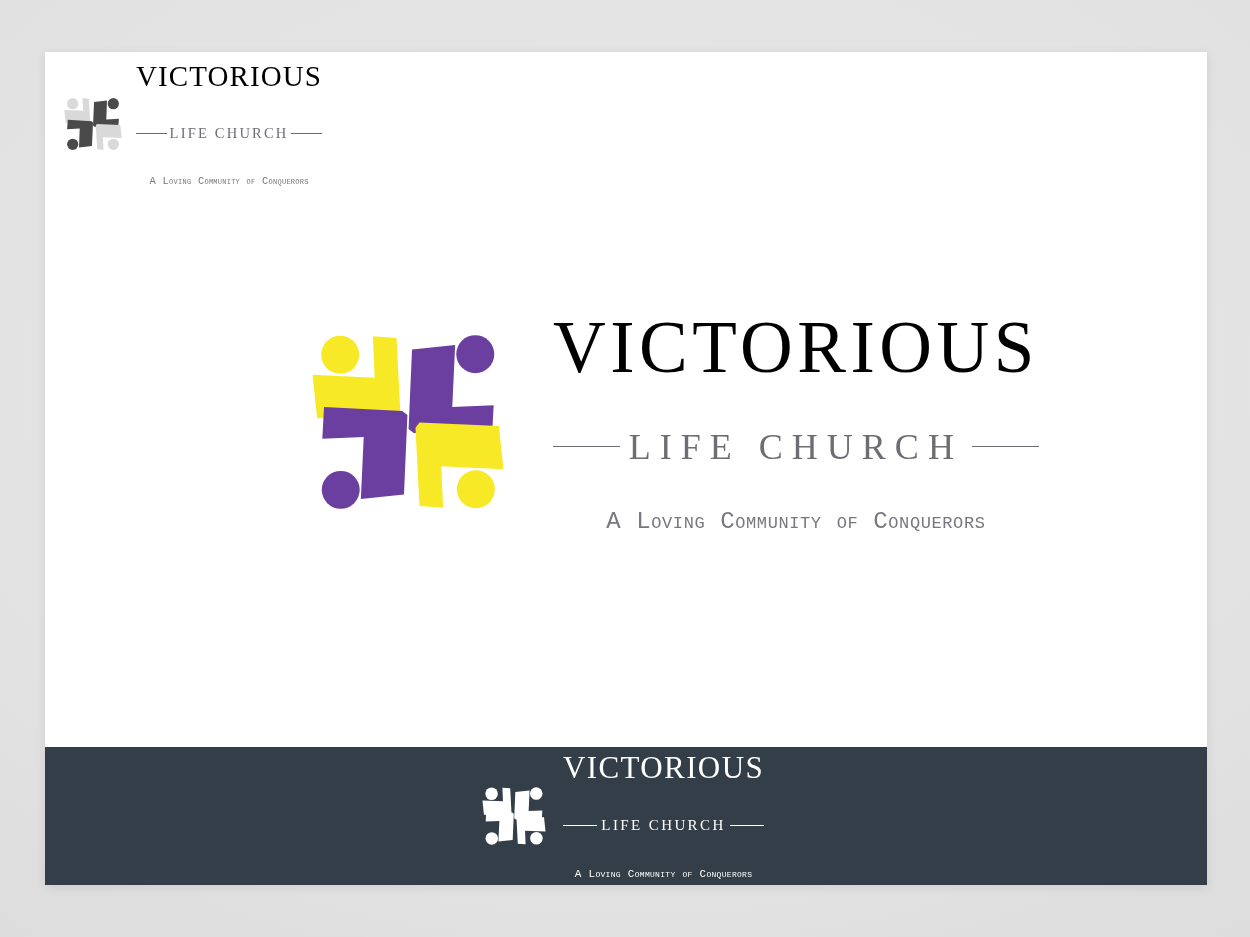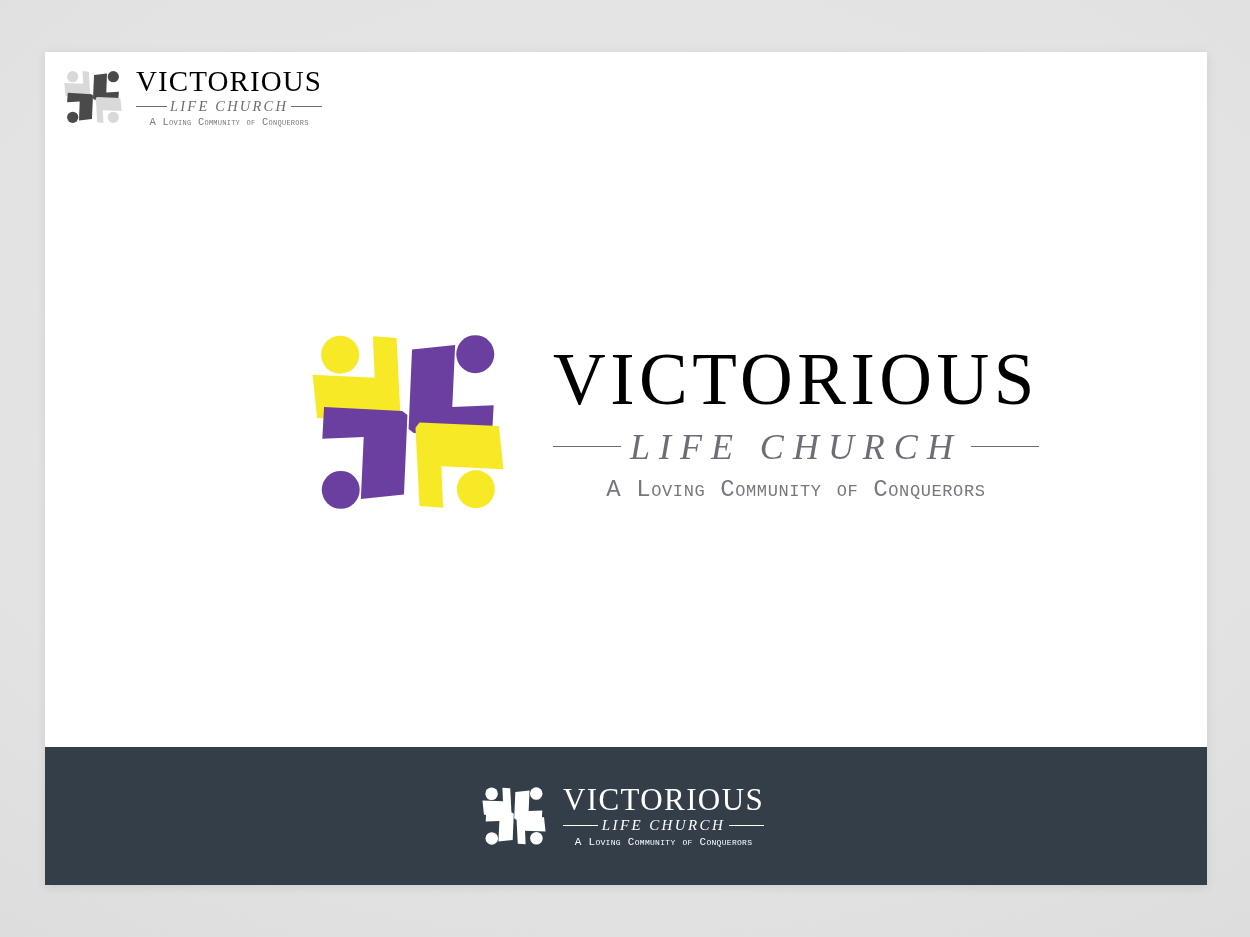--- a/index.html
+++ b/index.html
@@ -26,35 +26,35 @@
   }
 
   
   .mark { display: block; }
 
   
   .wordmark {
     display: flex;
     flex-direction: column;
     align-items: center;
+    gap: 32px;
   }
   .wm-title {
     font-family: "Liberation Serif", serif;
     font-weight: 400;
     color: #000000;
     line-height: 1;
     white-space: nowrap;
   }
   .wm-sub-row {
     display: flex;
     align-items: center;
     width: 100%;
     justify-content: center;
     white-space: nowrap;
-    font-style: italic;
   }
   .wm-rule {
     height: 1px;
     background: #6d6d75;
     flex: 1 1 auto;
   }
   .wm-sub {
     font-family: "Liberation Serif", serif;
     color: #6d6d75;
     line-height: 1;

